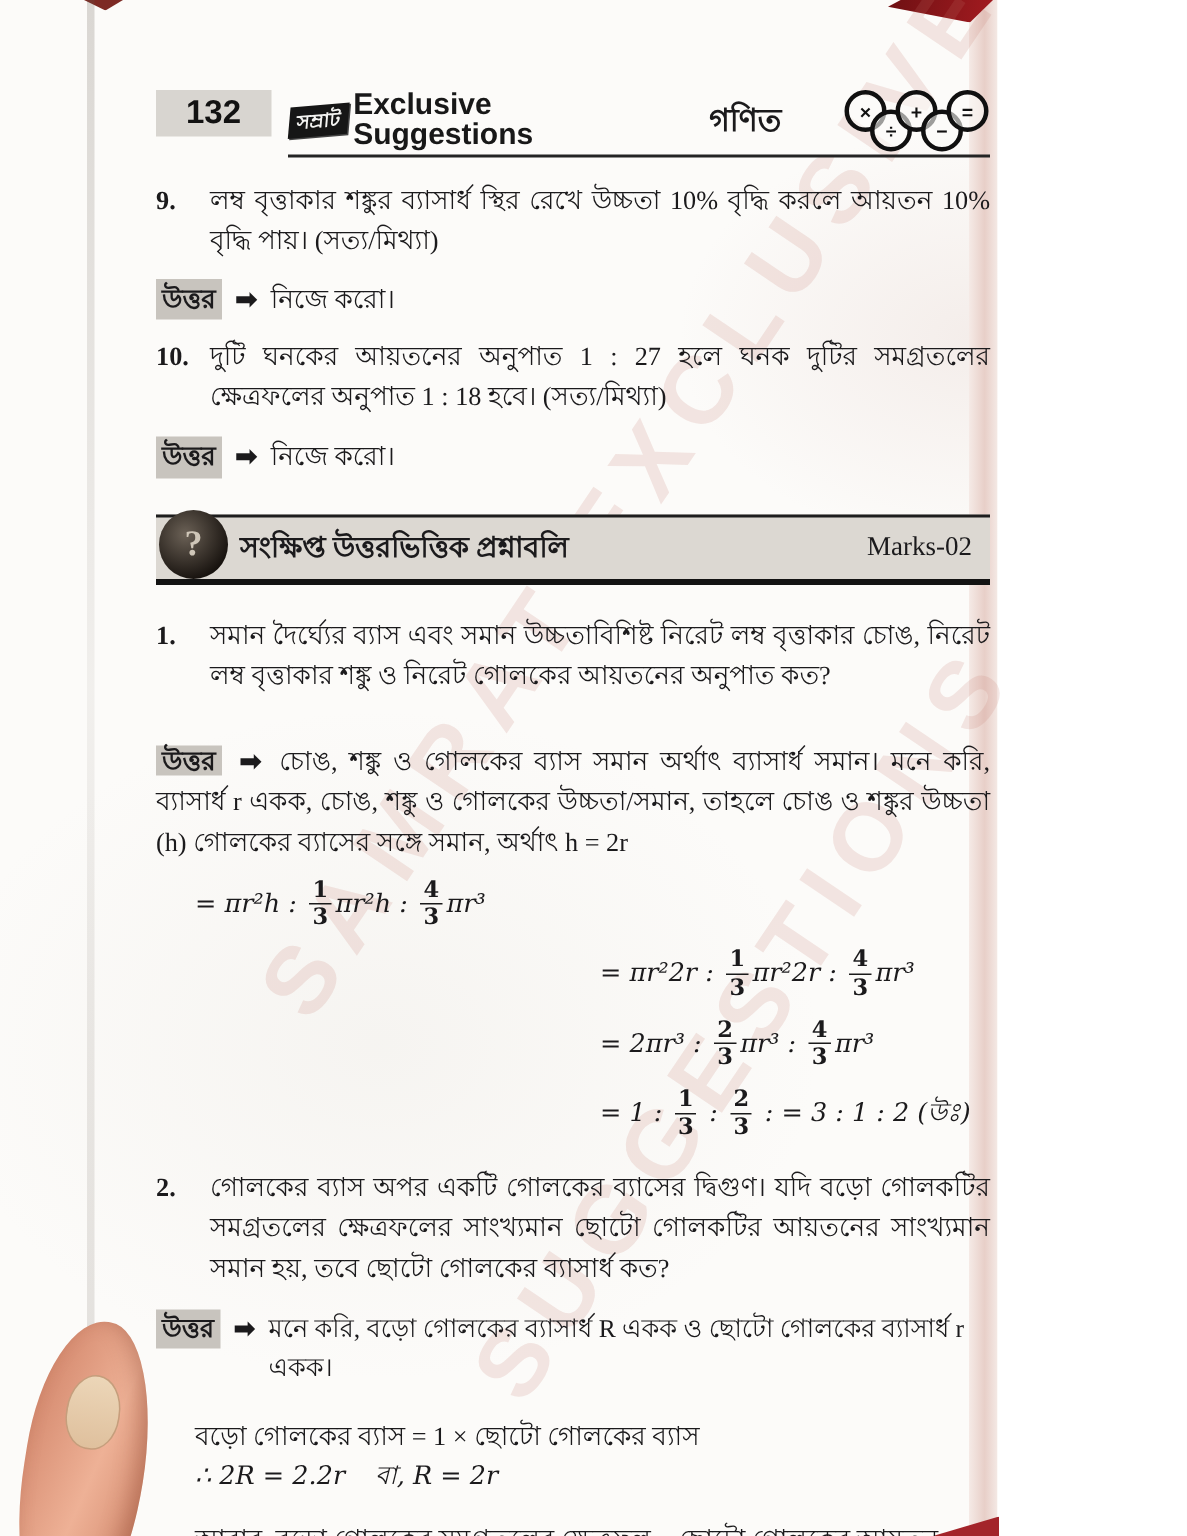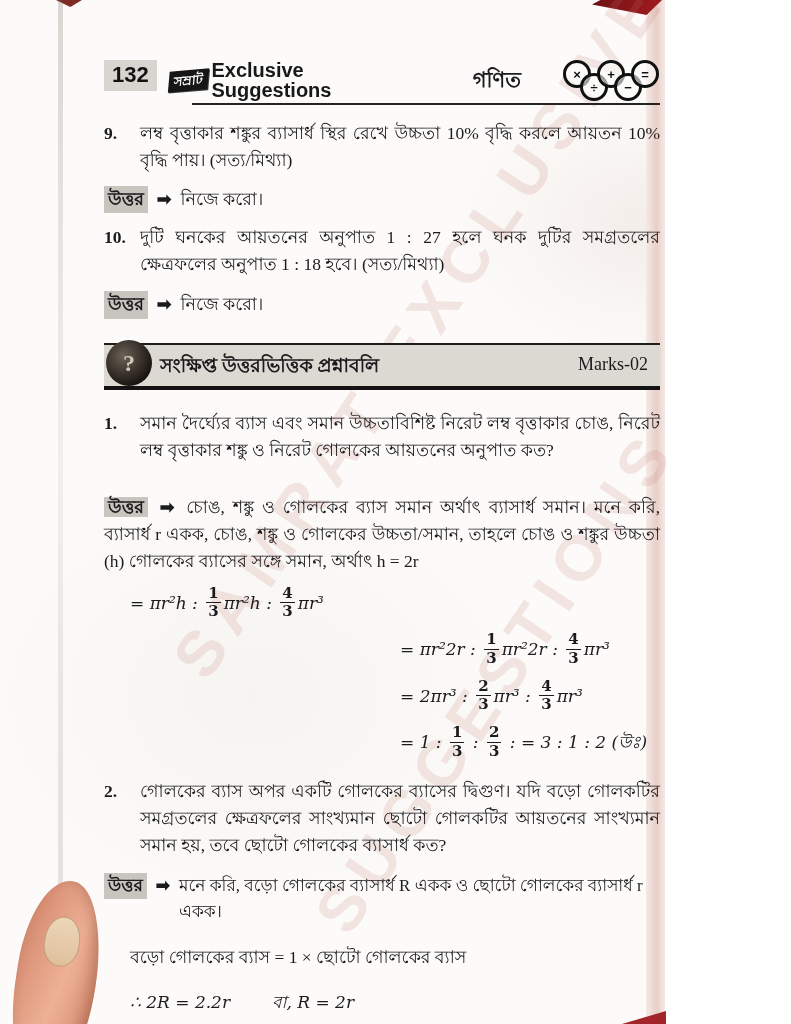--- a/index.html
+++ b/index.html
@@ -31,21 +31,21 @@
     background:linear-gradient(#ecd6b8,#dfc09d);border-radius:50% 50% 46% 46%;border:1px solid #c59e7c;}
   
   .wm{position:absolute;font-family:"Liberation Sans",sans-serif;font-weight:bold;
     color:rgba(198,118,104,.17);letter-spacing:11px;white-space:nowrap;
     transform:rotate(-56deg);transform-origin:left top;z-index:1;}
   .wm1{left:158px;top:650px;font-size:64px;}
   .wm2{left:300px;top:905px;font-size:64px;}
   
   .content{position:absolute;left:104px;top:60px;width:556px;z-index:2;font-size:17.5px;line-height:1.55;}
   .hdr{display:flex;align-items:flex-start;}
-  .pageno{background:#d8d5d0;color:#121212;font:bold 22px/1.3 "Liberation Sans",sans-serif;padding:1px 8px;}
+  .pageno{background:#d8d5d0;color:#121212;font:bold 22px/1.3 "Liberation Sans",sans-serif;padding:1px 20px;}
   .brand{display:flex;align-items:center;margin-left:12px;}
   .brand-bn{background:#161616;color:#f4f4f2;font:bold 13px/1 "Liberation Sans",sans-serif;
     padding:4px 5px;transform:skew(-10deg) rotate(-5deg);box-shadow:1px 1px 0 #444;}
   .brand-en{font-family:"Liberation Sans",sans-serif;font-weight:bold;font-size:20px;line-height:1.02;margin-left:4px;color:#181818;}
   .subject{margin-left:auto;font-size:21px;font-weight:bold;padding-top:4px;}
   .rings{position:relative;width:97px;height:40px;margin-left:42px;flex:none;}
   .ring{position:absolute;width:22px;height:22px;border:3.5px solid #101010;border-radius:50%;
     background:rgba(252,251,249,.6);display:flex;align-items:center;justify-content:center;
     font:bold 13px/1 "Liberation Sans",sans-serif;color:#101010;}
   .r0{left:0;top:0;} .r1{left:17px;top:13px;} .r2{left:34px;top:0;} .r3{left:51px;top:13px;} .r4{left:68px;top:0;}
@@ -216,21 +216,21 @@
     </div>
 
     <div class="ansrow" style="margin-top:14px;font-size:17px;">
       <span class="anstag">উত্তর</span>
       <span class="arrow">➡</span>
       <span>মনে করি, বড়ো গোলকের ব্যাসার্ধ R একক ও ছোটো গোলকের ব্যাসার্ধ r একক।</span>
     </div>
 
     <div style="margin-top:18px;margin-left:26px;">বড়ো গোলকের ব্যাস = 1 × ছোটো গোলকের ব্যাস</div>
 
-    <div class="mrow" style="margin-top:18px;margin-left:26px;gap:42px;">
+    <div class="mrow" style="margin-left:26px;gap:20px;">
       <span class="math">∴ 2R = 2.2r</span>
       <span class="math">বা, R = 2r</span>
     </div>
 
     <div style="margin-top:16px;margin-left:26px;">আবার, বড়ো গোলকের সমগ্রতলের ক্ষেত্রফল = ছোটো গোলকের আয়তন</div>
 
   </div>
 
   <div class="thumb">
     <div class="nail"></div>

